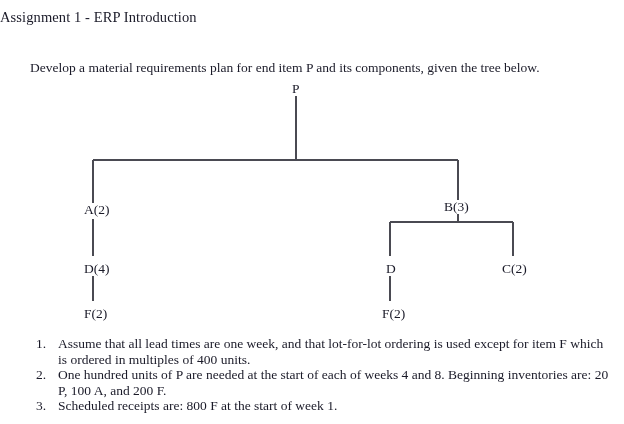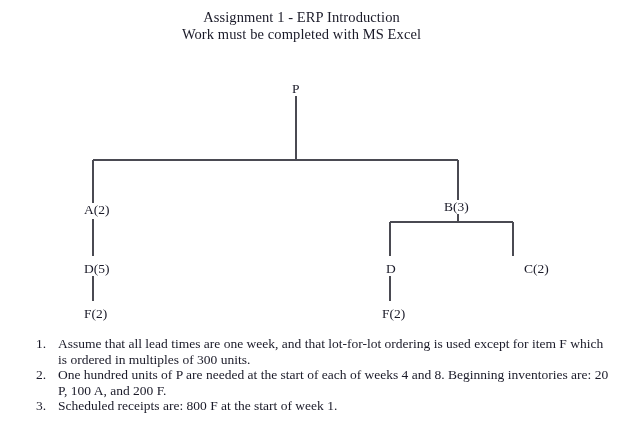--- a/index.html
+++ b/index.html
@@ -22,21 +22,21 @@
     inset: 0;
     background: #ffffff;
   }
 
   
   .title-block {
     position: absolute;
     top: 9px;
     left: 0;
     width: 603px;
-    text-align: center;
+    text-align: left;
     line-height: 17px;
   }
   .title-line {
     font-size: 14.5px;
     letter-spacing: 0.1px;
     white-space: nowrap;
   }
 
   
   .intro {
@@ -95,23 +95,23 @@
     text-align: left;
   }
 </style>
 </head>
 <body>
 
 <div class="page">
 
   <div class="title-block">
     <div class="title-line">Assignment 1 - ERP Introduction</div>
-    <div class="title-line">Work must be completed with MS Excel</div>
   </div>
 
+  <div class="intro">Develop a material requirements plan for end item P and its components, given the tree below.</div>
 
   <div class="tree">
     <svg width="624" height="424" viewBox="0 0 624 424">
       <g stroke="#4a4a52" stroke-width="1.4" fill="none" shape-rendering="crispEdges">
 
         <line x1="296" y1="94" x2="296" y2="160"></line>
 
         <line x1="93" y1="160" x2="458" y2="160"></line>
 
         <line x1="93" y1="160" x2="93" y2="203"></line>
@@ -130,31 +130,31 @@
 
         <line x1="513" y1="222" x2="513" y2="256"></line>
 
         <line x1="390" y1="272" x2="390" y2="301"></line>
       </g>
     </svg>
   </div>
 
   <div class="node-label" style="left:291px; top:82px;">P</div>
   <div class="node-label" style="left:83px;  top:203px;">A(2)</div>
-  <div class="node-label" style="left:83px;  top:262px;">D(5)</div>
+  <div class="node-label" style="left:83px;  top:262px;">D(4)</div>
   <div class="node-label" style="left:83px;  top:307px;">F(2)</div>
   <div class="node-label" style="left:443px; top:200px;">B(3)</div>
   <div class="node-label" style="left:385px; top:262px;">D</div>
   <div class="node-label" style="left:381px; top:307px;">F(2)</div>
-  <div class="node-label" style="left:501px; top:262px;margin-left:22px;">C(2)</div>
+  <div class="node-label" style="left:501px; top:262px;">C(2)</div>
 
   <div class="notes">
     <div class="note-item">
       <span class="note-num">1.</span>
-      <span class="note-text">Assume that all lead times are one week, and that lot-for-lot ordering is used except for item F which is ordered in multiples of 300 units.</span>
+      <span class="note-text">Assume that all lead times are one week, and that lot-for-lot ordering is used except for item F which is ordered in multiples of 400 units.</span>
     </div>
     <div class="note-item">
       <span class="note-num">2.</span>
       <span class="note-text">One hundred units of P are needed at the start of each of weeks 4 and 8. Beginning inventories are: 20 P, 100 A, and 200 F.</span>
     </div>
     <div class="note-item">
       <span class="note-num">3.</span>
       <span class="note-text">Scheduled receipts are: 800 F at the start of week 1.</span>
     </div>
   </div>

